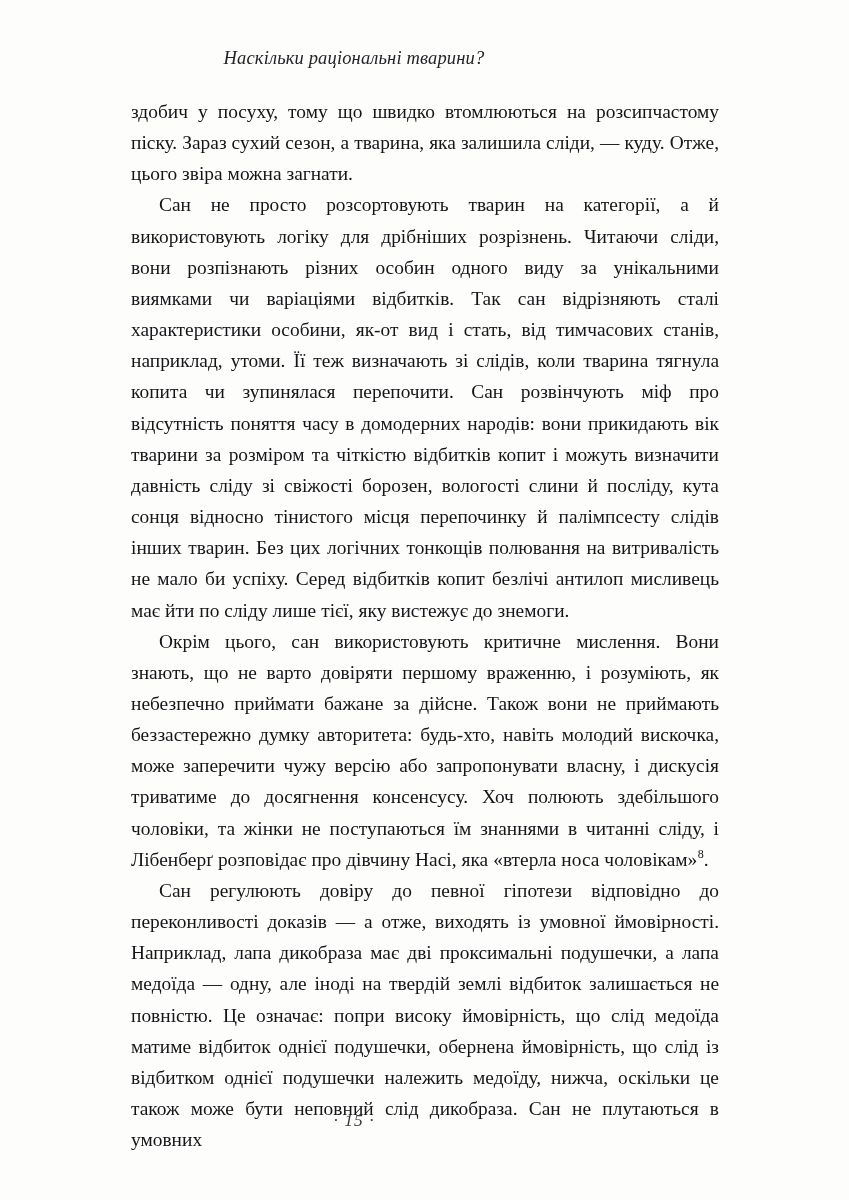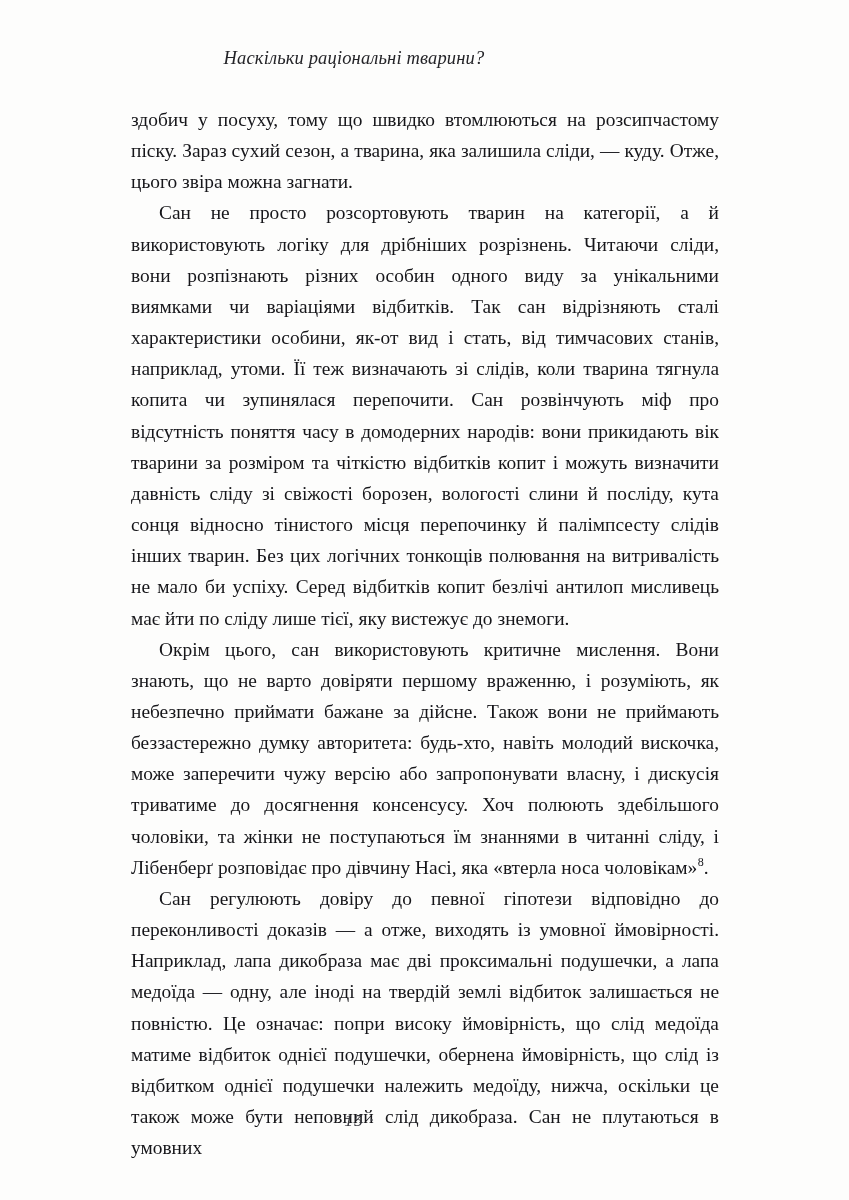--- a/index.html
+++ b/index.html
@@ -46,21 +46,20 @@
     font-size: 19.4px;
     line-height: 31.15px;
     letter-spacing: 0.01px;
     word-spacing: 0.1px;
     text-indent: 28px;
     hyphens: manual;
     color: #16161a;
   }
   p.body-par.first {
     text-indent: 0;
-    margin-top: 8px;
   }
   p.body-par.last-line-full {
     text-align-last: left;
   }
   sup.footnote-ref {
     font-size: 0.62em;
     vertical-align: super;
     line-height: 0;
     padding-left: 0.5px;
   }

